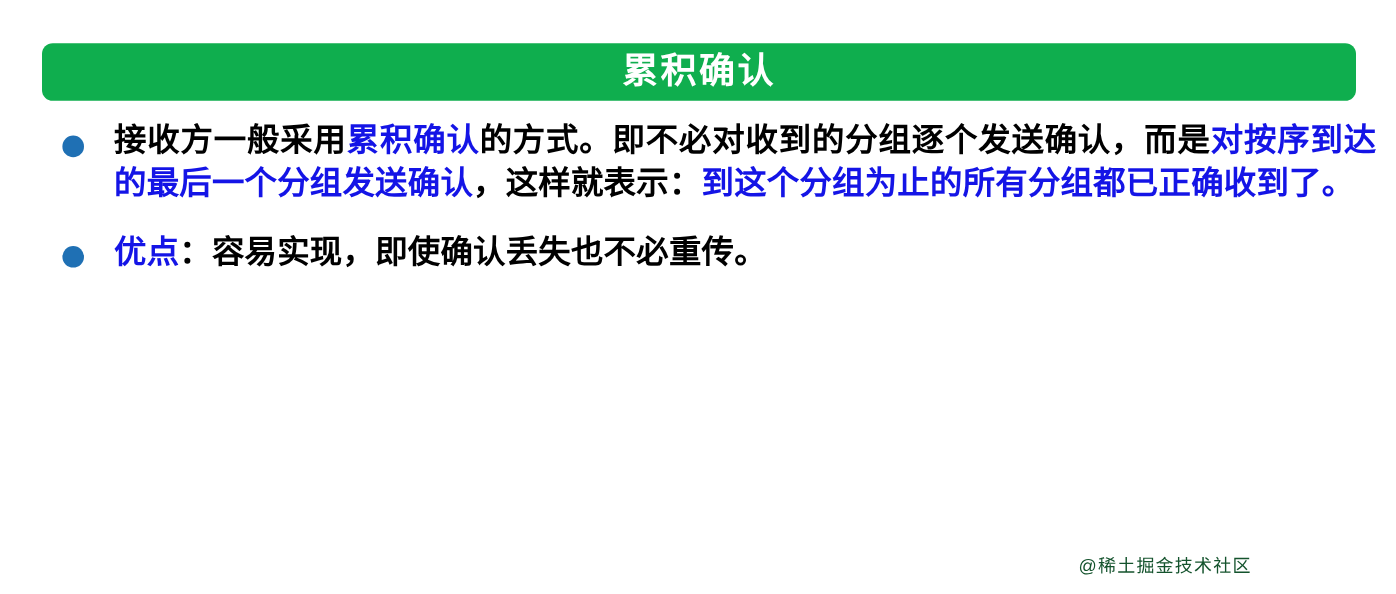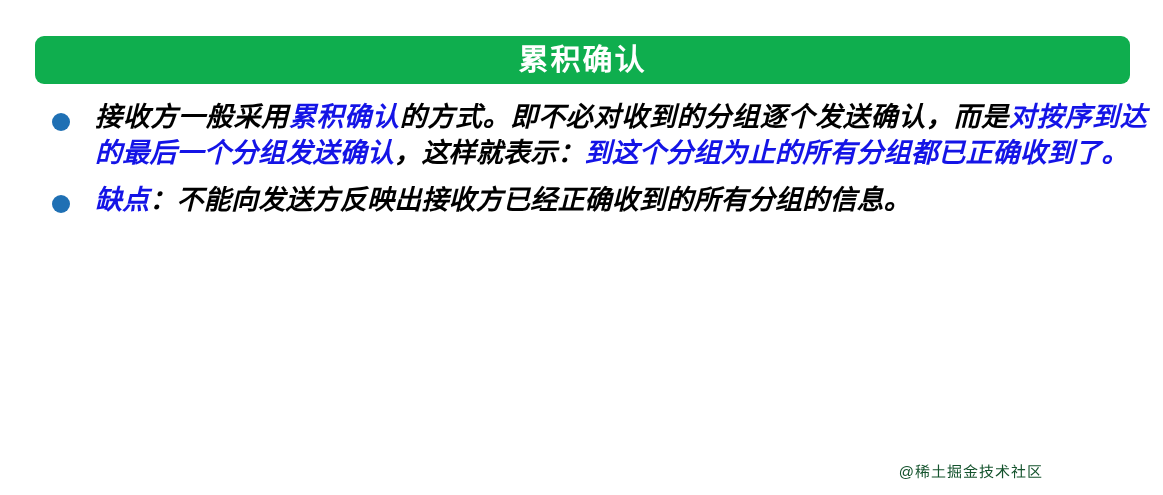--- a/index.html
+++ b/index.html
@@ -52,21 +52,20 @@
     top: 100px;
     width: 1163px;
   }
 
   .bullet-row {
     position: relative;
     display: block;
     padding-left: 95px;
     padding-right: 16px;
     margin-bottom: 4px;
-    font-style: italic;
   }
 
   .bullet-dot {
     position: absolute;
     left: 52px;
     top: 13px;
     width: 18px;
     height: 18px;
     border-radius: 50%;
     background: #1f70b4;
@@ -119,25 +118,25 @@
 
   <div class="body">
 
     <div class="bullet-row first b1">
       <span class="bullet-dot"></span>
       <div class="bullet-text">
         <span class="seg-black">接收方一般采用</span><span class="seg-blue">累积确认</span><span class="seg-black">的方式。即不必对收到的分组逐个发送确认，而是</span><span class="seg-blue">对按序到达的最后一个分组发送确认</span><span class="seg-black">，这样就表示：</span><span class="seg-blue">到这个分组为止的所有分组都已正确收到了。</span>
       </div>
     </div>
 
-
-    <div class="bullet-row b3">
+    <div class="bullet-row b2">
       <span class="bullet-dot"></span>
       <div class="bullet-text">
-        <span class="seg-blue">缺点</span><span class="seg-black">：不能向发送方反映出接收方已经正确收到的所有分组的信息。</span>
+        <span class="seg-blue">优点</span><span class="seg-black">：容易实现，即使确认丢失也不必重传。</span>
       </div>
     </div>
+
 
   </div>
 
   <div class="watermark">@稀土掘金技术社区</div>
 
 </div>
 
 </body></html>

